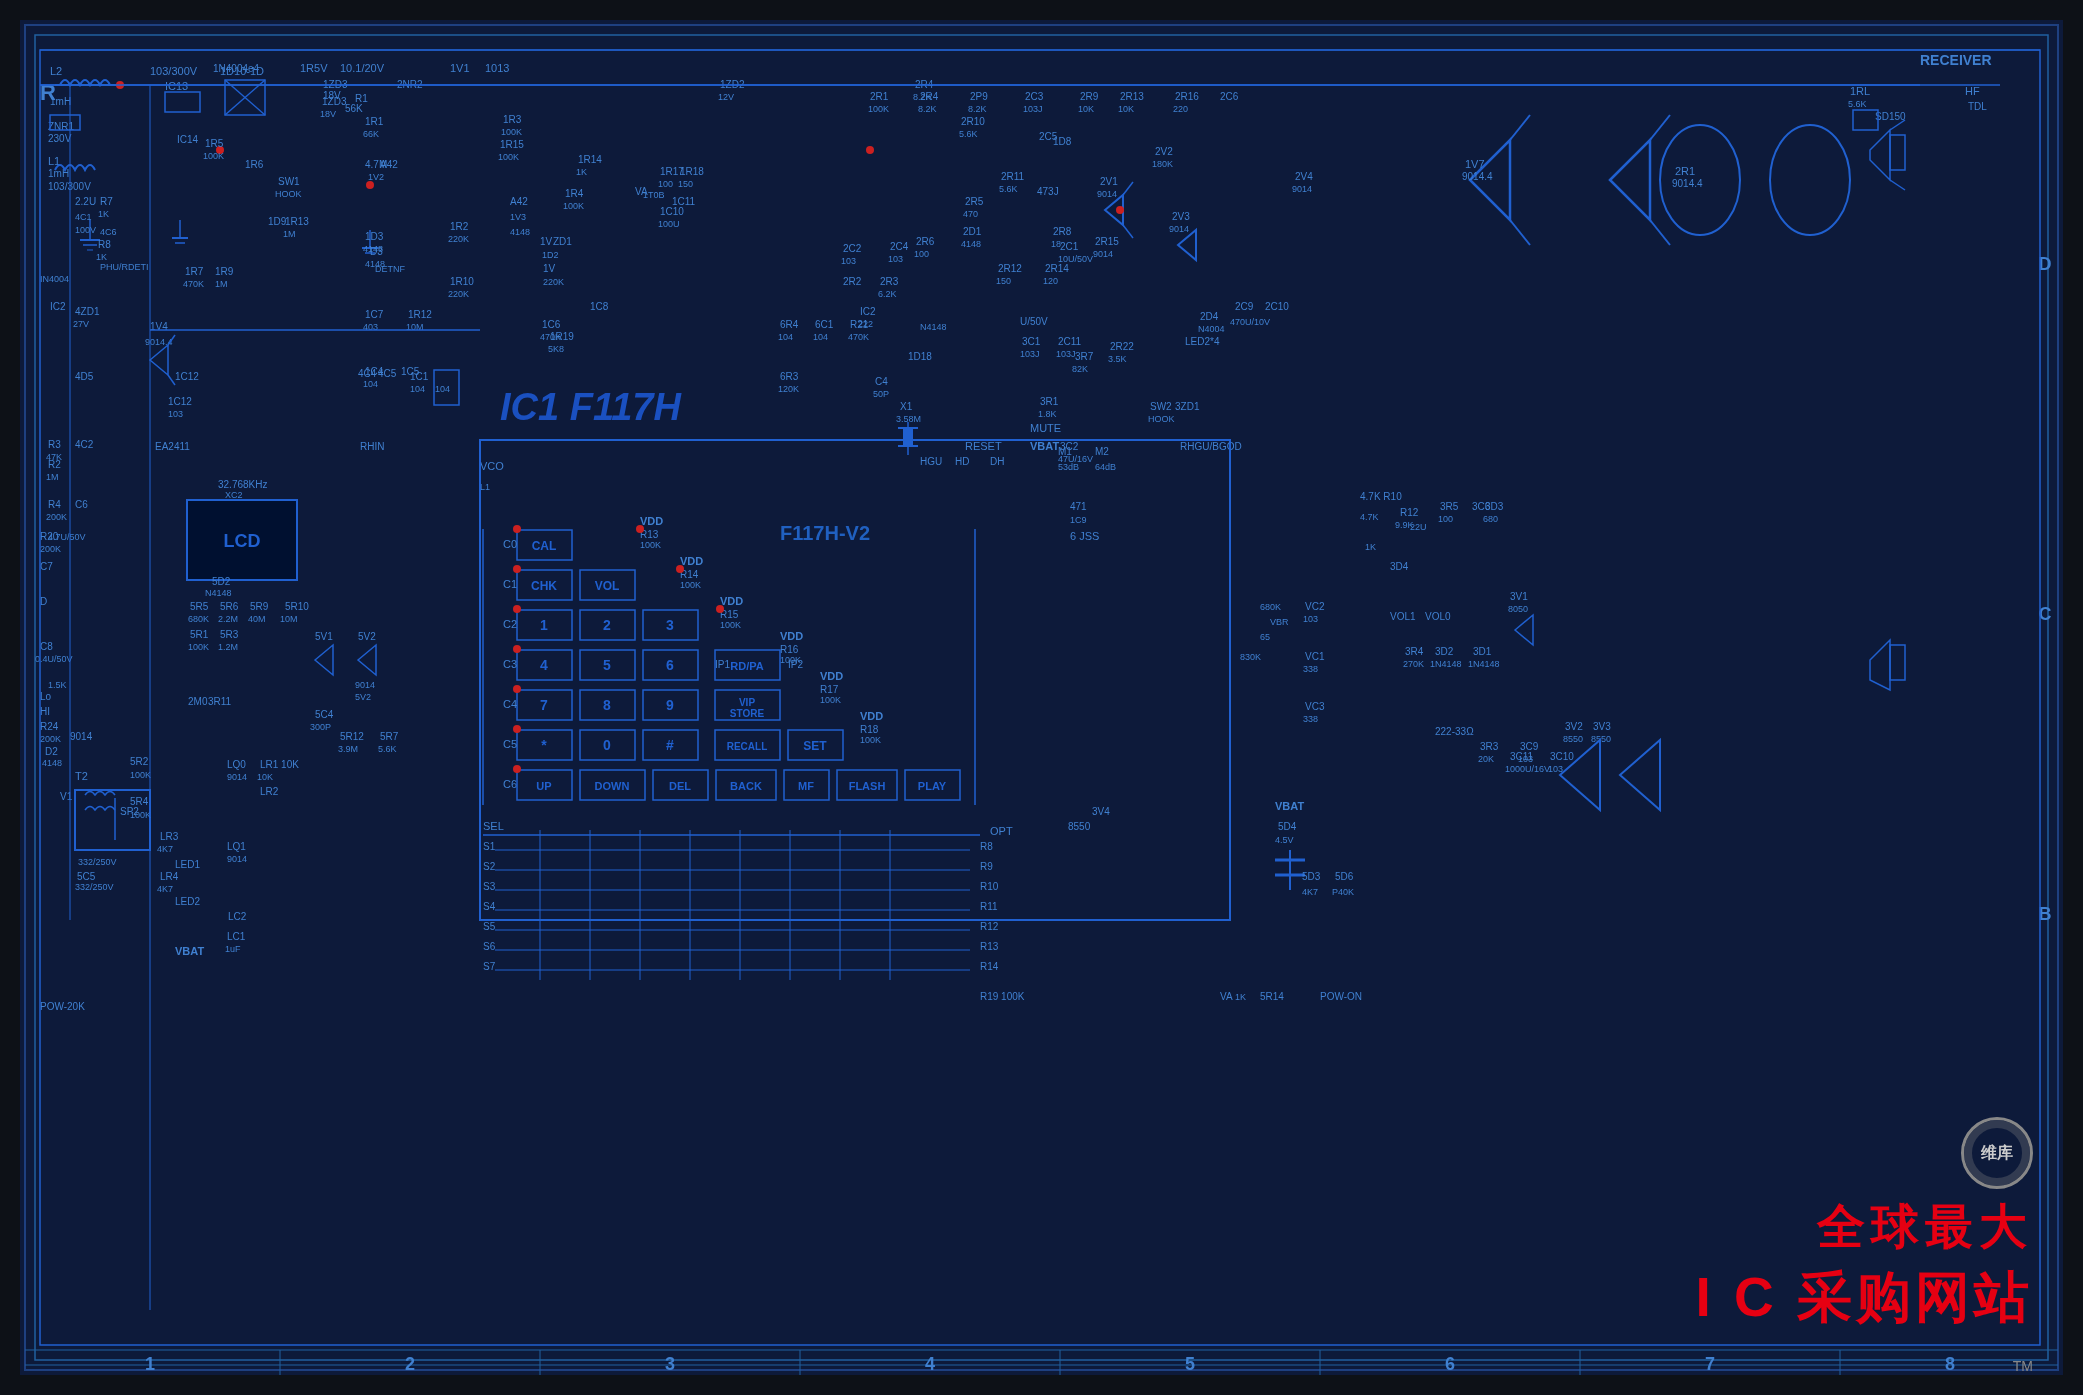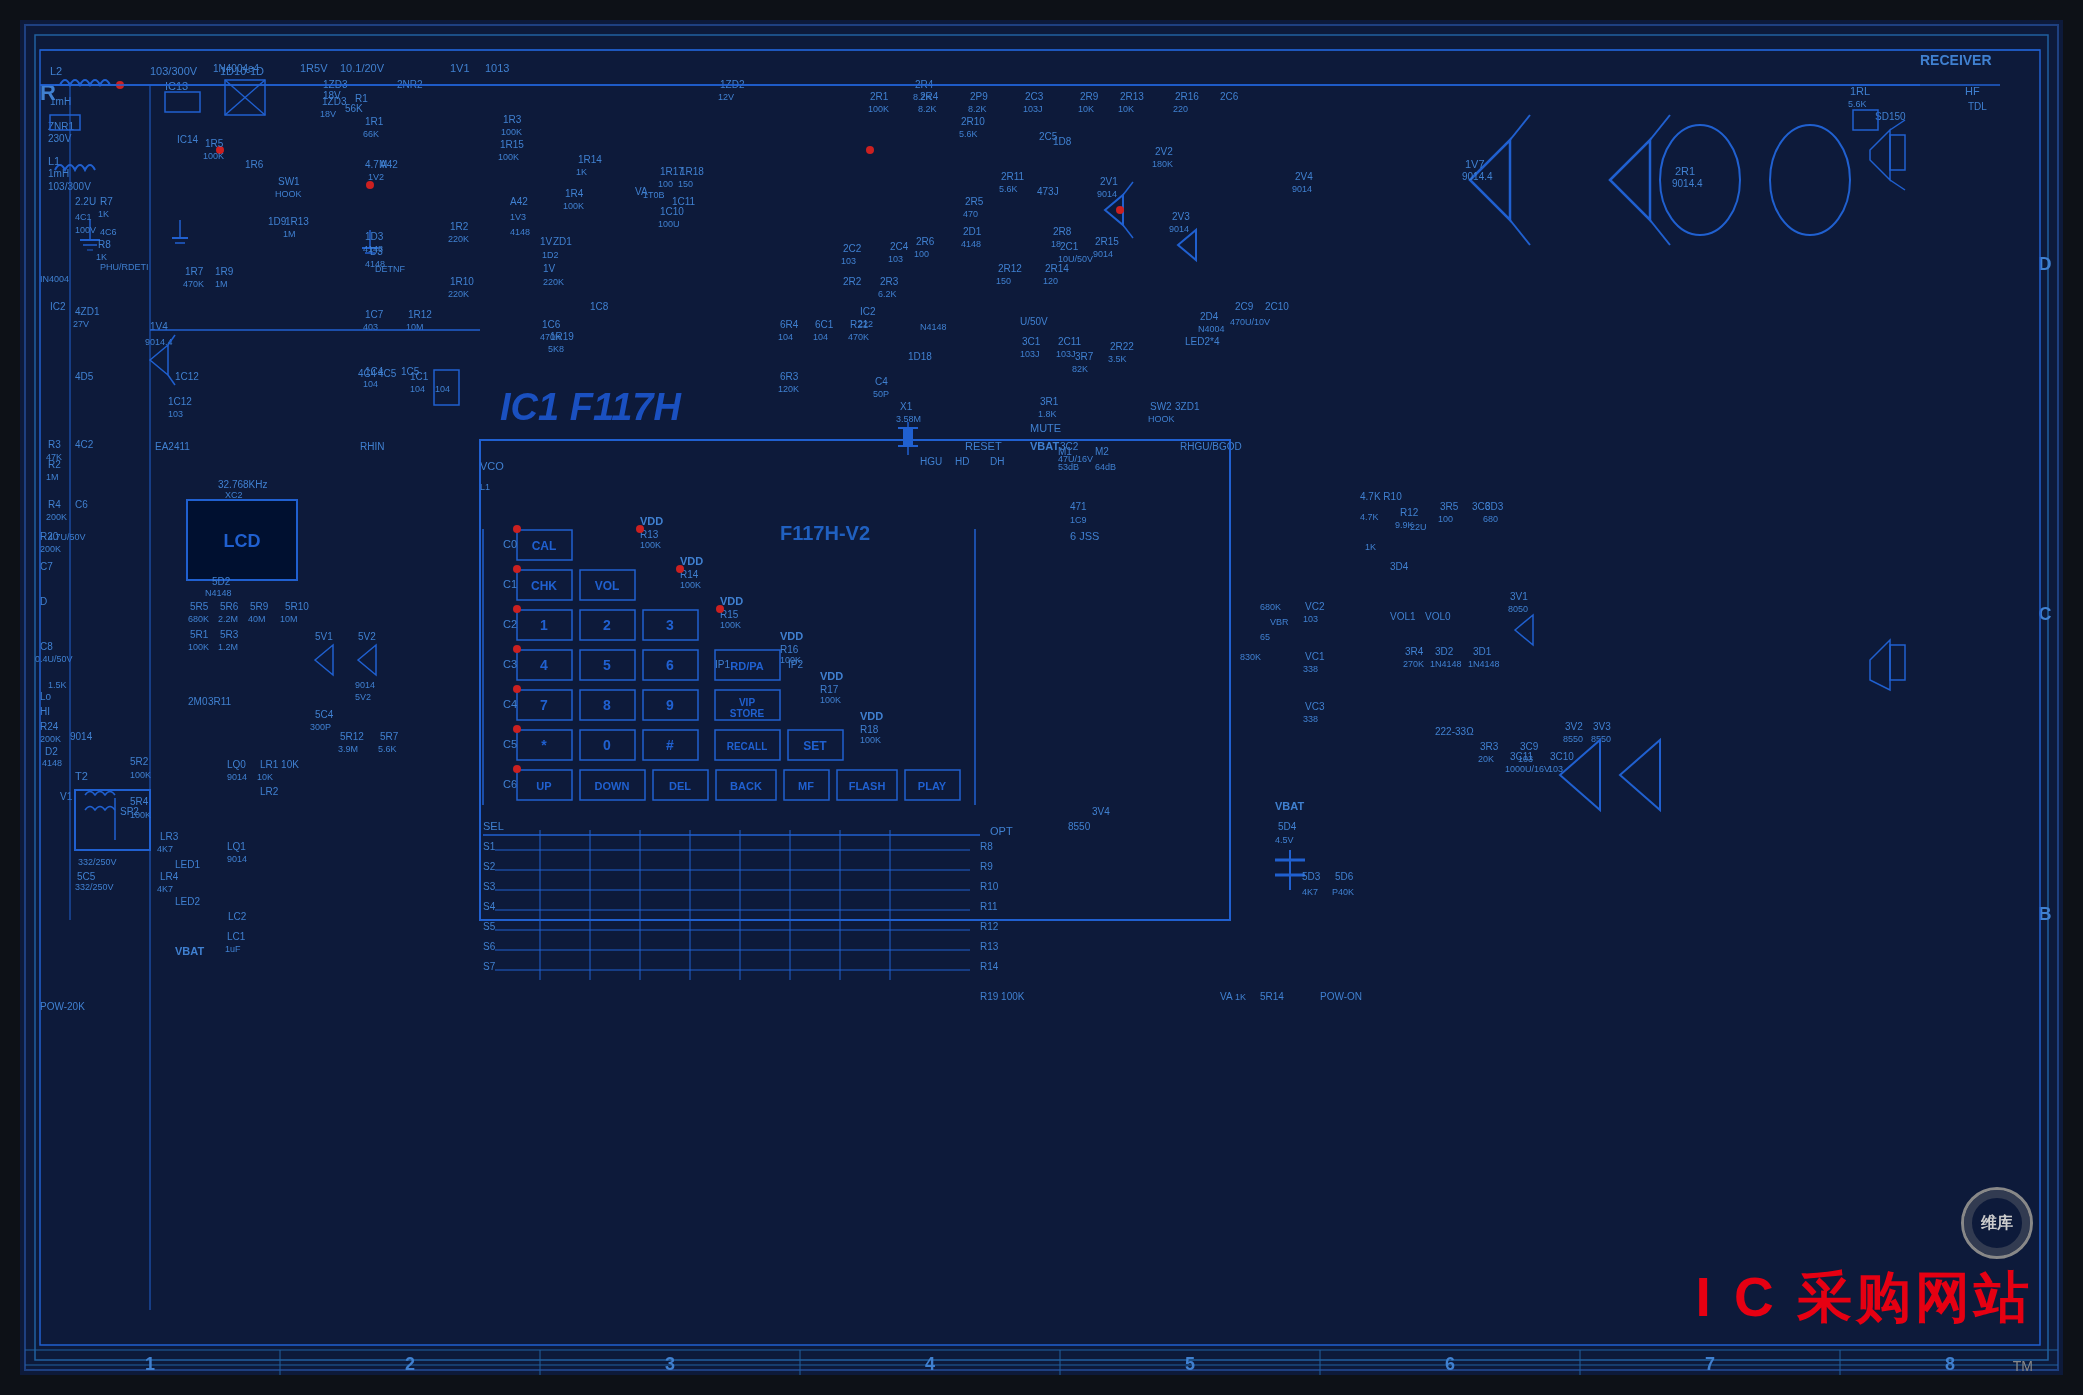--- a/index.html
+++ b/index.html
@@ -930,20 +930,23 @@
   <div id="watermark" style="position:absolute; bottom:60px; right:50px; display:flex; flex-direction:column; align-items:flex-end; gap:2px;">
 
     <div style="display:flex; align-items:flex-start; gap:24px;">
 
       <div style="width:72px; height:72px; border-radius:50%; border:3px solid #888; display:flex; align-items:center; justify-content:center; position:relative; overflow:hidden;">
         <div style="position:absolute; width:100%; height:100%; border-radius:50%; border:8px solid #888; opacity:0.3;"></div>
         <span style="font-size:16px; font-weight:bold; color:#ccc;">维库</span>
       </div>
     </div>
 
+    <div style="display:flex; align-items:center; margin-top:4px;">
+      <span style="font-size:48px; font-weight:bold; color:#e60012; letter-spacing:6px;">全球最大</span>
+    </div>
 
     <div>
       <span style="font-size:55px; font-weight:bold; color:#e60012; letter-spacing:4px;">I C 采购网站</span>
     </div>
 
     <div style="position:absolute; bottom:-40px; right:0;margin-left:20px;">
       <span style="font-size:14px; color:#888;">TM</span>
     </div>
   </div>
 

